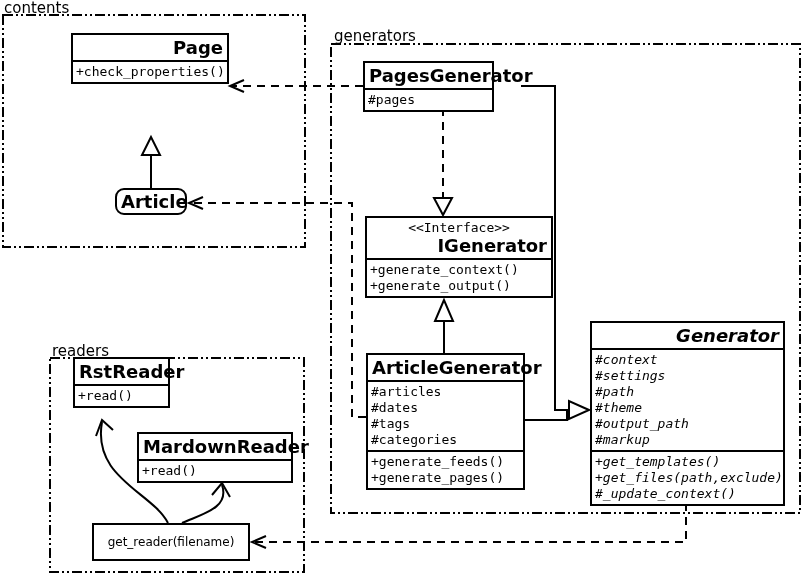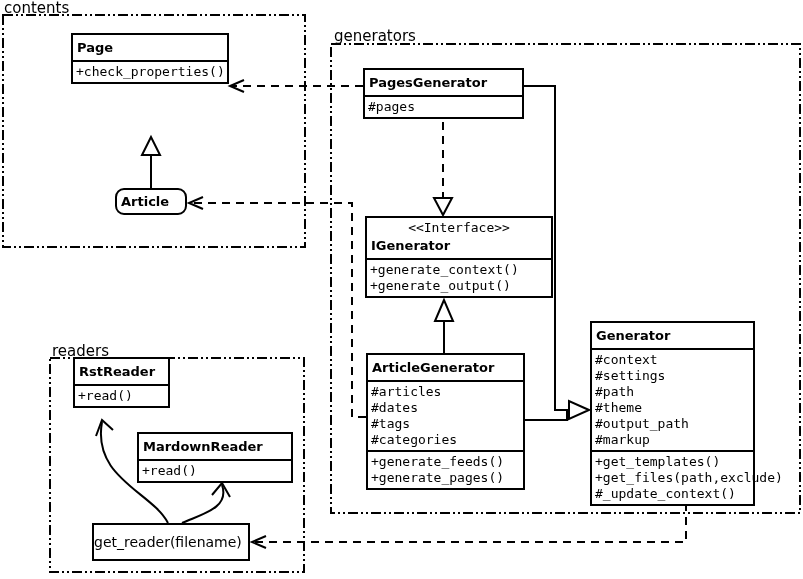--- a/index.html
+++ b/index.html
@@ -10,37 +10,37 @@
   svg.wires{position:absolute;left:0;top:0;z-index:1;}
   .pkg-label{
     position:absolute;z-index:3;font-size:15px;line-height:15px;
     background:transparent;white-space:nowrap;
   }
   .uml-class{
     position:absolute;z-index:2;border:2px solid #000;background:#fff;
     box-sizing:border-box;
   }
   .uml-title{
-    text-align:left;font-weight:bold;font-size:13px;line-height:21px;
+    text-align:right;font-weight:bold;font-size:18px;line-height:21px;
     padding:2px 4px;font-family:"DejaVu Sans", sans-serif;white-space:nowrap;
   }
   .uml-stereo{
     text-align:center;font-family:"DejaVu Sans Mono", monospace;
     font-size:13px;line-height:15px;padding-top:2px;white-space:nowrap;
   }
   .uml-title.tight{padding:0 4px 2px 4px;}
   .uml-sec{
     border-top:2px solid #000;padding:2px 3px;
     font-family:"DejaVu Sans Mono", monospace;font-size:13px;
   }
   .uml-row{line-height:16px;white-space:nowrap;}
   .fn-box{
     position:absolute;z-index:2;border:2px solid #000;background:#fff;
-    box-sizing:border-box;display:flex;align-items:center;justify-content:flex-start;
-    font-size:14px;white-space:nowrap;
+    box-sizing:border-box;display:flex;align-items:center;justify-content:center;
+    font-size:12px;white-space:nowrap;
   }
 </style>
 </head>
 <body>
 
 <div class="canvas">
 
   <svg class="wires" width="803" height="579" viewBox="0 0 803 579">
 
     <g stroke="#000" stroke-width="2" fill="none" stroke-dasharray="10 3 2 3 2 3">
@@ -92,21 +92,21 @@
     <div class="uml-title">Page</div>
     <div class="uml-sec">
       <div class="uml-row">+check_properties()</div>
     </div>
   </div>
 
   <div class="uml-class" style="left:115px;top:188px;width:72px;border-radius:9px;">
     <div class="uml-title" style="line-height:21px;padding:1px 4px;">Article</div>
   </div>
 
-  <div class="uml-class" style="left:363px;top:68px;width:161px;">
+  <div class="uml-class" style="left:363px;top:61px;width:131px;">
     <div class="uml-title">PagesGenerator</div>
     <div class="uml-sec">
       <div class="uml-row">#pages</div>
     </div>
   </div>
 
   <div class="uml-class" style="left:365px;top:216px;width:188px;">
     <div class="uml-stereo">&lt;&lt;Interface&gt;&gt;</div>
     <div class="uml-title tight">IGenerator</div>
     <div class="uml-sec">
@@ -122,21 +122,21 @@
       <div class="uml-row">#dates</div>
       <div class="uml-row">#tags</div>
       <div class="uml-row">#categories</div>
     </div>
     <div class="uml-sec">
       <div class="uml-row">+generate_feeds()</div>
       <div class="uml-row">+generate_pages()</div>
     </div>
   </div>
 
-  <div class="uml-class" style="left:590px;top:321px;width:165px;">
+  <div class="uml-class" style="left:590px;top:321px;width:195px;font-style:italic;">
     <div class="uml-title">Generator</div>
     <div class="uml-sec">
       <div class="uml-row">#context</div>
       <div class="uml-row">#settings</div>
       <div class="uml-row">#path</div>
       <div class="uml-row">#theme</div>
       <div class="uml-row">#output_path</div>
       <div class="uml-row">#markup</div>
     </div>
     <div class="uml-sec">

